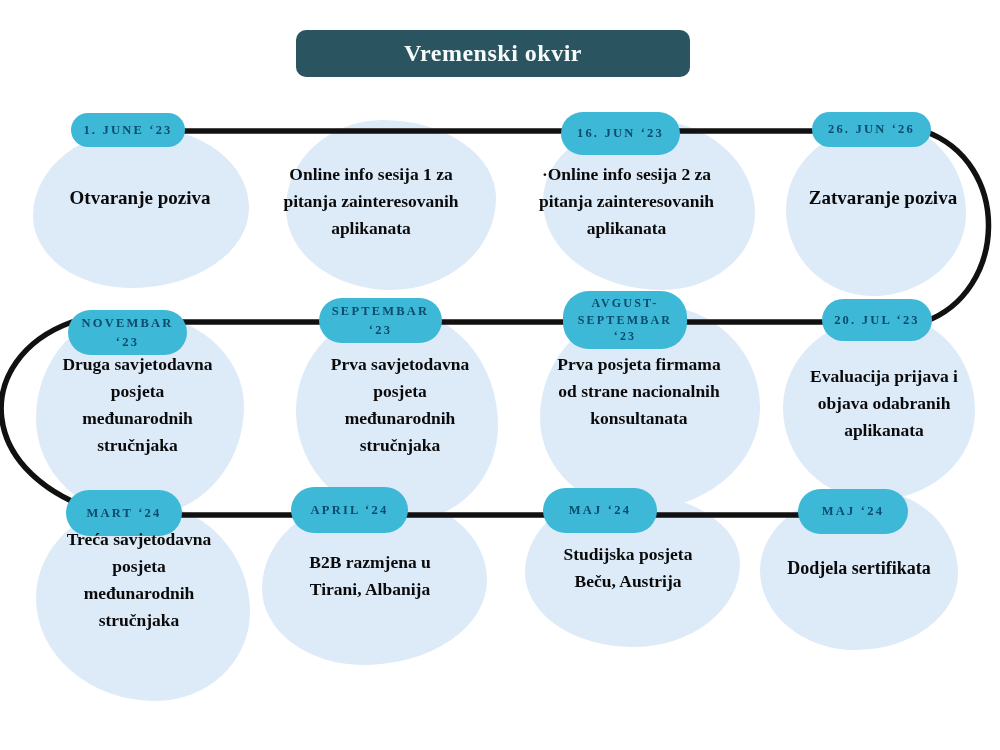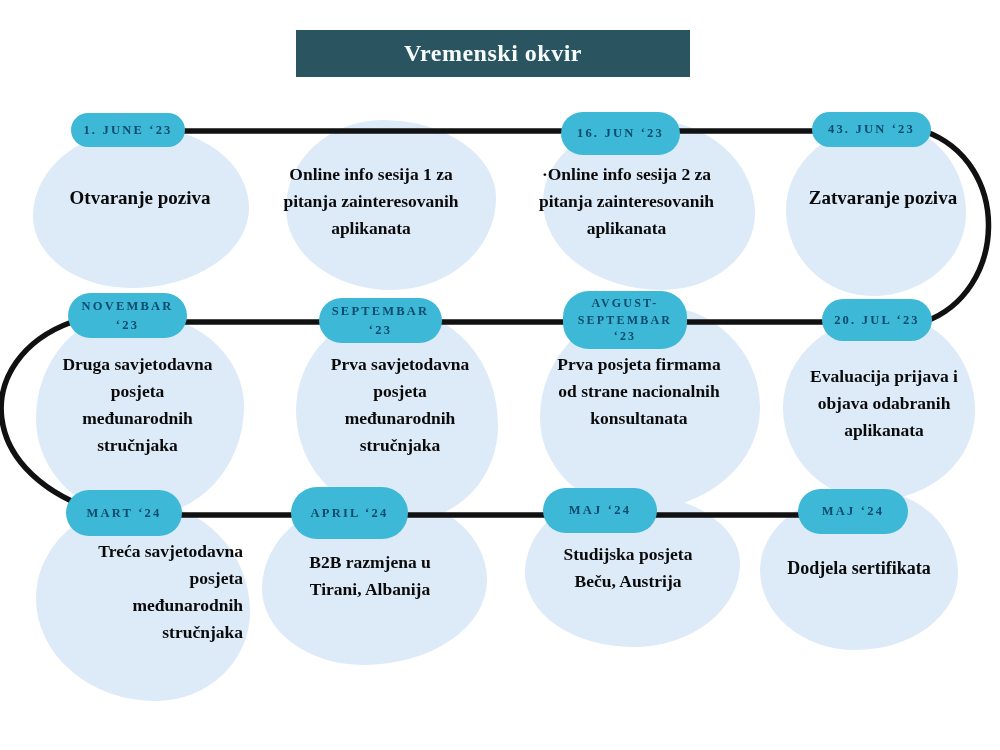--- a/index.html
+++ b/index.html
@@ -3,21 +3,21 @@
 <meta charset="utf-8">
 <style>
   html,body{margin:0;padding:0;background:#ffffff;}
   #canvas{
     position:relative;width:1000px;height:750px;background:#ffffff;
     overflow:hidden;font-family:"Liberation Serif","DejaVu Serif",serif;
   }
   
   .title-banner{
     position:absolute;left:296px;top:30px;width:394px;height:47px;
-    background:#2a5560;border-radius:0;display:flex;align-items:center;justify-content:center;
+    background:#2a5560;border-radius:10px;display:flex;align-items:center;justify-content:center;
     color:#f6fbfc;font-size:24px;font-weight:bold;letter-spacing:.5px;z-index:4;
   }
   
   .line-layer{position:absolute;left:0;top:0;z-index:2;}
   
   .blob{position:absolute;background:#ddeaf8;z-index:1;}
   .rA{border-radius:52% 48% 55% 45% / 55% 50% 50% 45%;}
   .rB{border-radius:46% 54% 50% 50% / 52% 46% 54% 48%;}
   .rC{border-radius:50% 50% 44% 56% / 48% 55% 45% 52%;}
   .rD{border-radius:55% 45% 52% 48% / 50% 52% 48% 50%;}
@@ -37,42 +37,42 @@
   .pill{
     position:absolute;background:#3db8d6;border-radius:26px;z-index:3;
     display:flex;align-items:center;justify-content:center;text-align:center;
     color:#0c4a6e;font-weight:bold;font-size:12.5px;letter-spacing:2.2px;
     line-height:1.45;white-space:pre-line;
   }
   .p1{left:71px;top:113px;width:114px;height:34px;}
   .p2{left:307px;top:112px;width:123px;height:34px;}
   .p3{left:561px;top:112px;width:119px;height:43px;}
   .p4{left:812px;top:112px;width:119px;height:35px;}
-  .p5{left:68px;top:293px;width:119px;height:45px;}
+  .p5{left:68px;top:310px;width:119px;height:45px;}
   .p6{left:319px;top:298px;width:123px;height:45px;}
   .p7{left:563px;top:291px;width:124px;height:58px;font-size:12px;line-height:1.4;}
   .p8{left:822px;top:299px;width:110px;height:42px;}
   .p9{left:66px;top:490px;width:116px;height:46px;}
-  .p10{left:291px;top:487px;width:117px;height:52px;}
+  .p10{left:291px;top:487px;width:117px;height:46px;}
   .p11{left:543px;top:488px;width:114px;height:45px;}
   .p12{left:798px;top:489px;width:110px;height:45px;}
   
   .evt{
     position:absolute;z-index:3;color:#0a0a0a;font-weight:bold;
     font-size:17.5px;line-height:1.55;text-align:center;white-space:pre-line;
   }
   .t1{left:35px;top:183px;width:210px;font-size:19px;}
   .t2{left:272px;top:161px;width:198px;}
   .t3{left:524px;top:161px;width:205px;}
   .t4{left:788px;top:183px;width:190px;font-size:19px;}
   .t5{left:35px;top:351px;width:205px;}
   .t6{left:300px;top:351px;width:200px;}
   .t7{left:528px;top:351px;width:222px;}
   .t8{left:788px;top:351px;width:192px;margin-top:12px;}
-  .t9{left:35px;top:538px;width:208px;text-align:right;}
+  .t9{left:35px;top:526px;width:208px;}
   .t10{left:270px;top:549px;width:200px;}
   .t11{left:522px;top:541px;width:212px;}
   .t12{left:760px;top:555px;width:198px;font-size:18px;}
 </style>
 </head>
 <body>
 
 <div id="canvas">
 
   <div class="title-banner">Vremenski okvir</div>
@@ -93,21 +93,21 @@
   <div class="blob b6 rC"></div>
   <div class="blob b7 rA"></div>
   <div class="blob b8 rD"></div>
   <div class="blob b9 rC"></div>
   <div class="blob b10 rA"></div>
   <div class="blob b11 rB"></div>
   <div class="blob b12 rD"></div>
 
   <div class="pill p1">1. JUNE ‘23</div>
   <div class="pill p3">16. JUN ‘23</div>
-  <div class="pill p4">43. JUN ‘23</div>
+  <div class="pill p4">26. JUN ‘26</div>
   <div class="pill p5">NOVEMBAR
 ‘23</div>
   <div class="pill p6">SEPTEMBAR
 ‘23</div>
   <div class="pill p7">AVGUST-
 SEPTEMBAR
 ‘23</div>
   <div class="pill p8">20. JUL ‘23</div>
   <div class="pill p9">MART ‘24</div>
   <div class="pill p10">APRIL ‘24</div>

